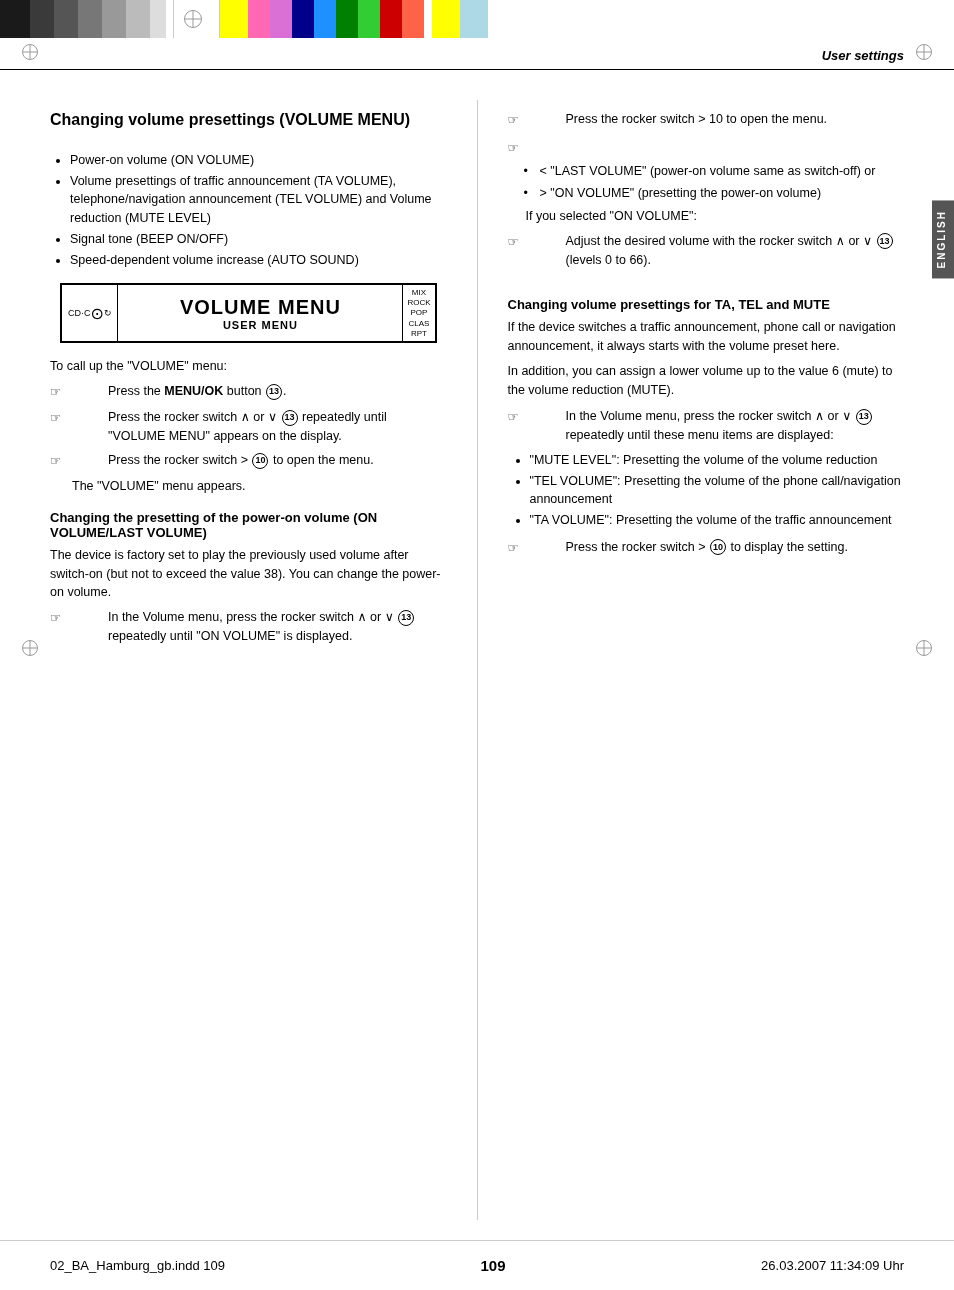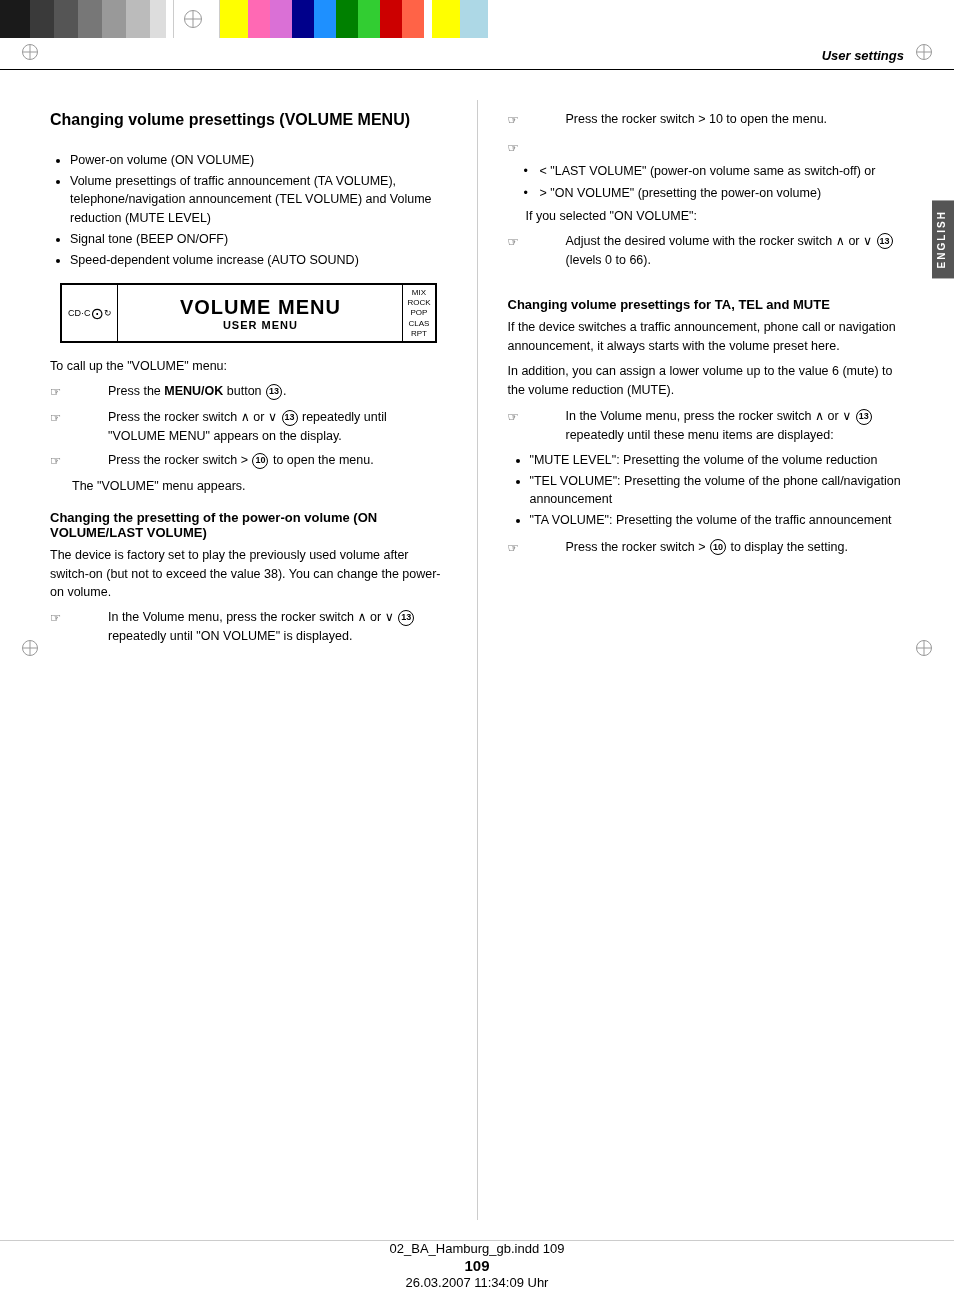--- a/index.html
+++ b/index.html
@@ -407,17 +407,17 @@
       <li>"TA VOLUME": Presetting the volume of the traffic announcement</li>
     </ul>
 
     <div class="instruction" style="margin-top:6px;">
       <span class="arrow-icon">☞</span>
       <span class="instruction-text">Press the rocker switch &gt; <span class="badge">10</span> to display the setting.</span>
     </div>
   </div>
 </div>
 
-<div style="position:absolute;bottom:0;left:0;right:0;height:50px;border-top:1px solid #ccc;display:flex;justify-content:space-between;align-items:center;padding:0 50px;flex-direction:column;">
+<div style="position:absolute;bottom:0;left:0;right:0;height:50px;border-top:1px solid #ccc;display:flex;justify-content:space-between;align-items:center;padding:0 50px;">
   <span>02_BA_Hamburg_gb.indd   109</span>
   <span style="font-size:15px;font-weight:bold;">109</span>
   <span>26.03.2007   11:34:09 Uhr</span>
 </div>
 
 </body></html>

